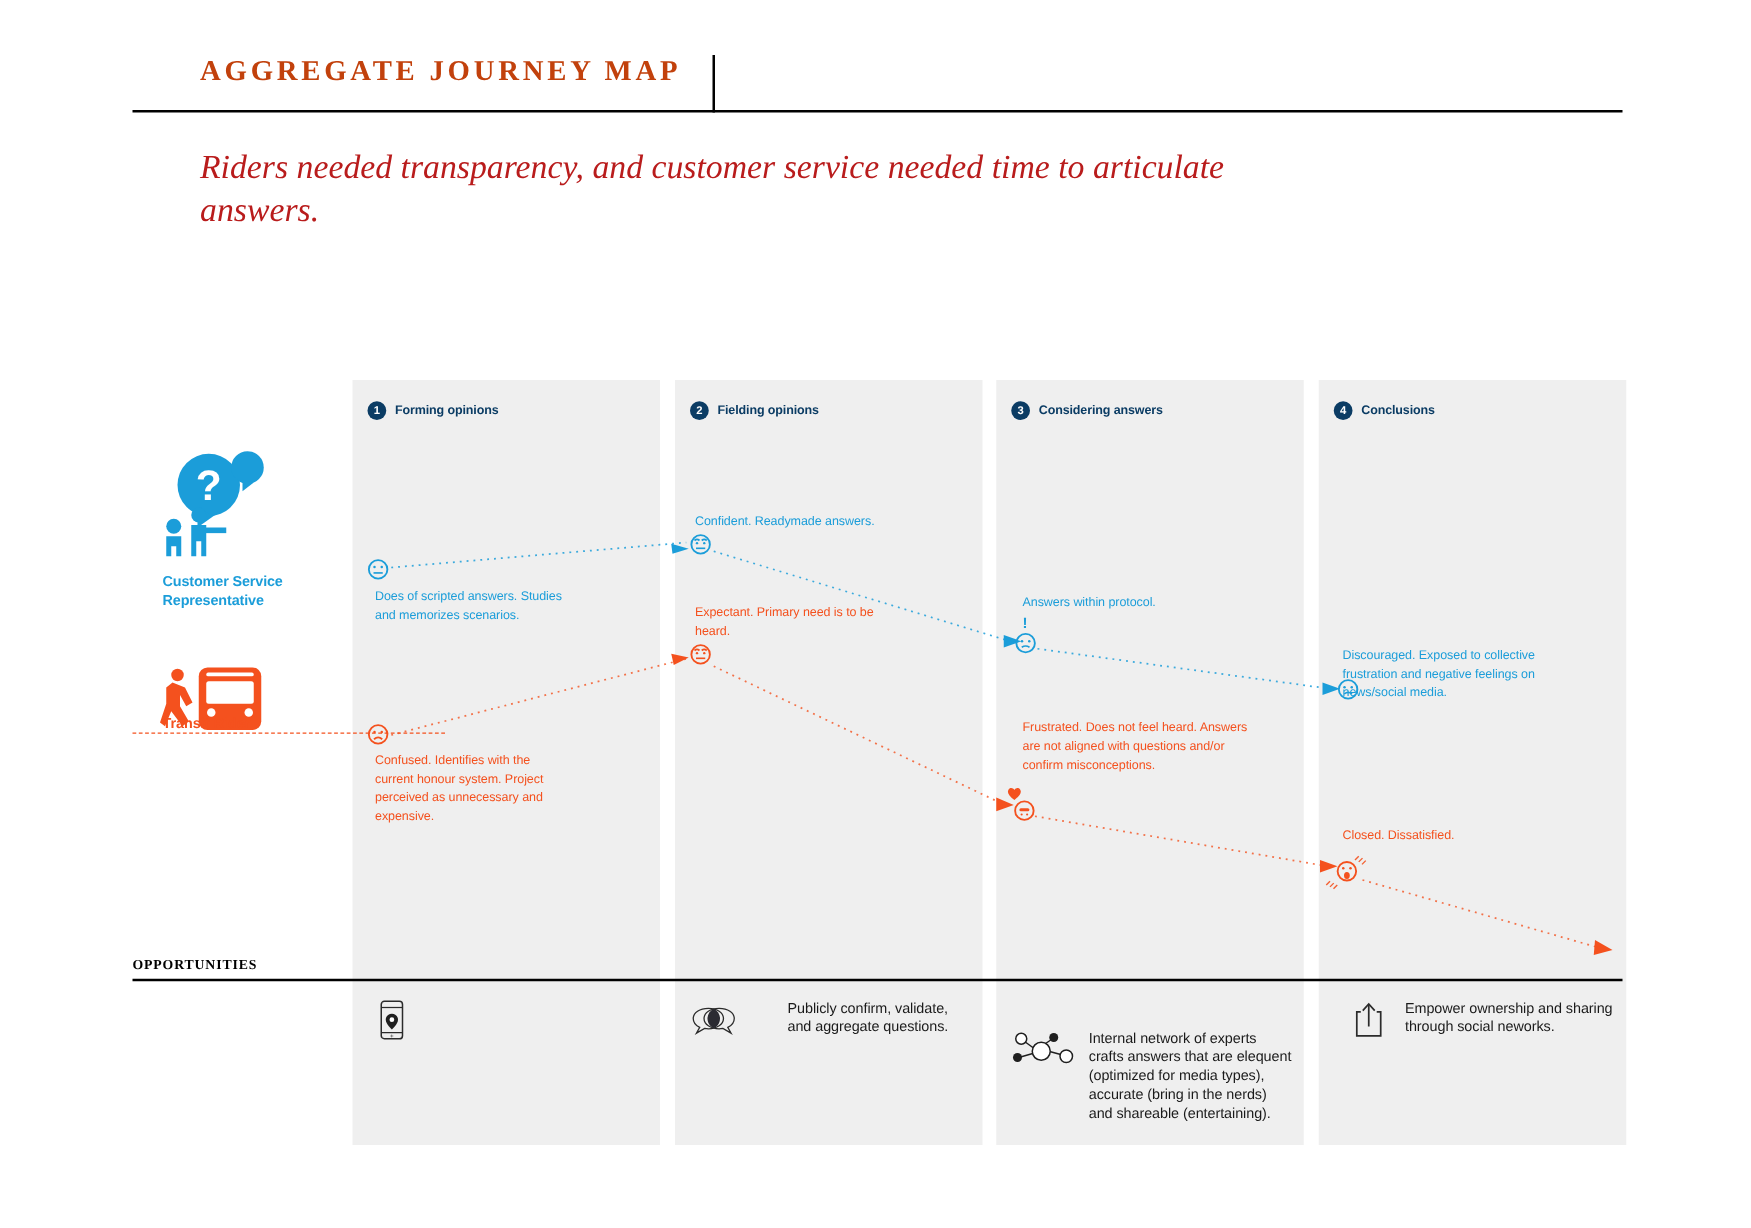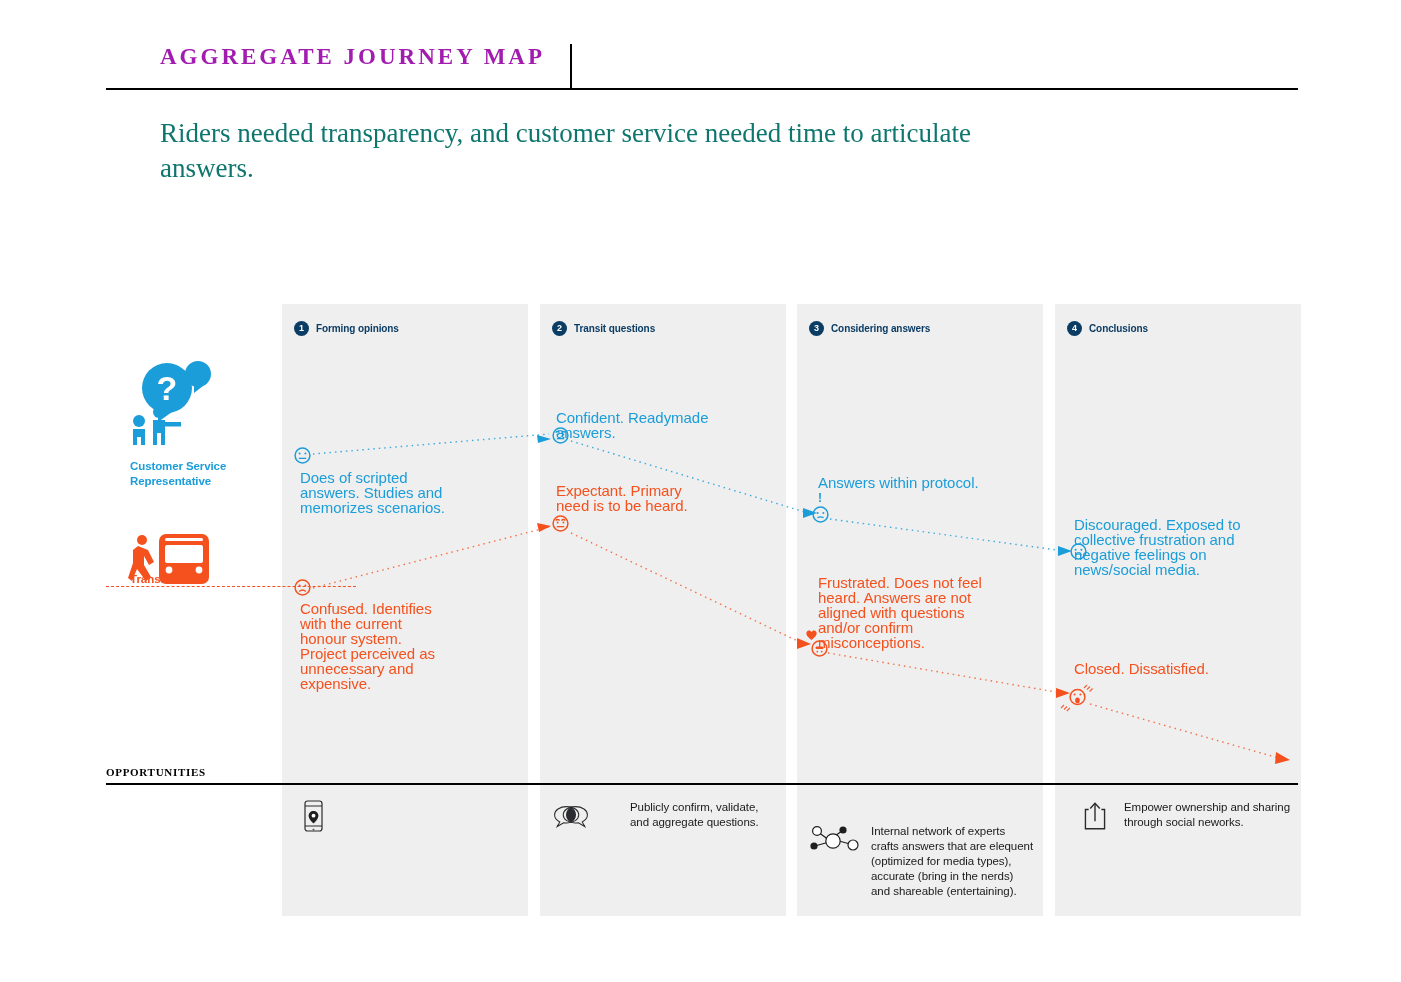--- a/index.html
+++ b/index.html
@@ -16,26 +16,26 @@
   #header-rule{
     left:106px;top:88px;width:1192px;height:2px;background:#000;
   }
   #header-divider{
     left:570px;top:44px;width:2px;height:46px;background:#000;
   }
   #doc-kicker{
     left:160px;top:44px;
     font-family:"Liberation Serif", serif;
     font-weight:bold;font-size:23px;letter-spacing:3.0px;
-    color:#a21caf;white-space:nowrap;
+    color:#c2410c;white-space:nowrap;
   }
   #doc-title{
     left:160px;top:116px;width:900px;
     font-family:"Liberation Serif", serif;
-    font-size:27px;line-height:35px;color:#0f766e;
+    font-size:27px;line-height:35px;color:#b91c1c;font-style:italic;
   }
 
   
   #persona-csr-label{
     left:130px;top:459px;width:120px;
     color:#1B9DD9;font-size:11.5px;font-weight:bold;line-height:15px;
     letter-spacing:-0.1px;
   }
   #persona-rider-label{
     left:130px;top:572px;width:120px;
@@ -63,21 +63,21 @@
     background:#0B3C64;color:#fff;font-size:9px;font-weight:bold;
     display:flex;align-items:center;justify-content:center;
     flex:0 0 auto;
   }
   .stage-label{
     color:#0B3C64;font-size:10px;font-weight:bold;white-space:nowrap;
     letter-spacing:-0.1px;
   }
 
   
-  .note{font-size:15px;line-height:15px;letter-spacing:-0.05px;}
+  .note{font-size:10px;line-height:15px;letter-spacing:-0.05px;}
   .note.blue{color:#1B9DD9;}
   .note.orange{color:#F4511E;}
 
   
   #opportunities-label{
     left:106px;top:766px;
     font-family:"Liberation Serif", serif;
     font-weight:bold;font-size:11px;letter-spacing:0.7px;color:#000;
   }
   #opportunities-rule{left:106px;top:783px;width:1192px;height:2px;background:#000;}
@@ -105,21 +105,21 @@
 <div class="abs stage-panel" id="stage-panel-1"></div>
 <div class="abs stage-panel" id="stage-panel-2"></div>
 <div class="abs stage-panel" id="stage-panel-3"></div>
 
 <div class="abs stage-header" id="stage-header-0">
   <span class="stage-num">1</span>
   <span class="stage-label">Forming opinions</span>
 </div>
 <div class="abs stage-header" id="stage-header-1">
   <span class="stage-num">2</span>
-  <span class="stage-label">Transit questions</span>
+  <span class="stage-label">Fielding opinions</span>
 </div>
 <div class="abs stage-header" id="stage-header-2">
   <span class="stage-num">3</span>
   <span class="stage-label">Considering answers</span>
 </div>
 <div class="abs stage-header" id="stage-header-3">
   <span class="stage-num">4</span>
   <span class="stage-label">Conclusions</span>
 </div>
 

